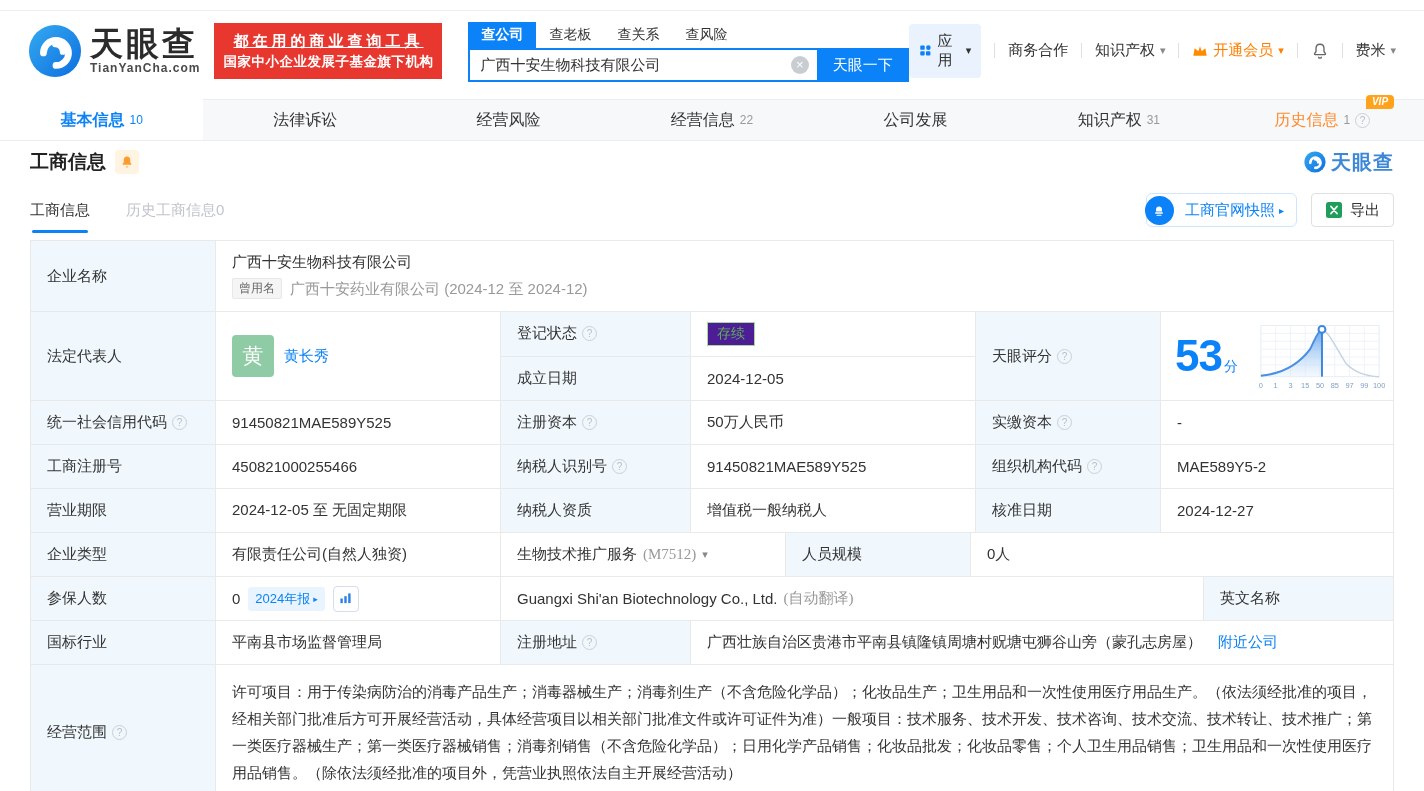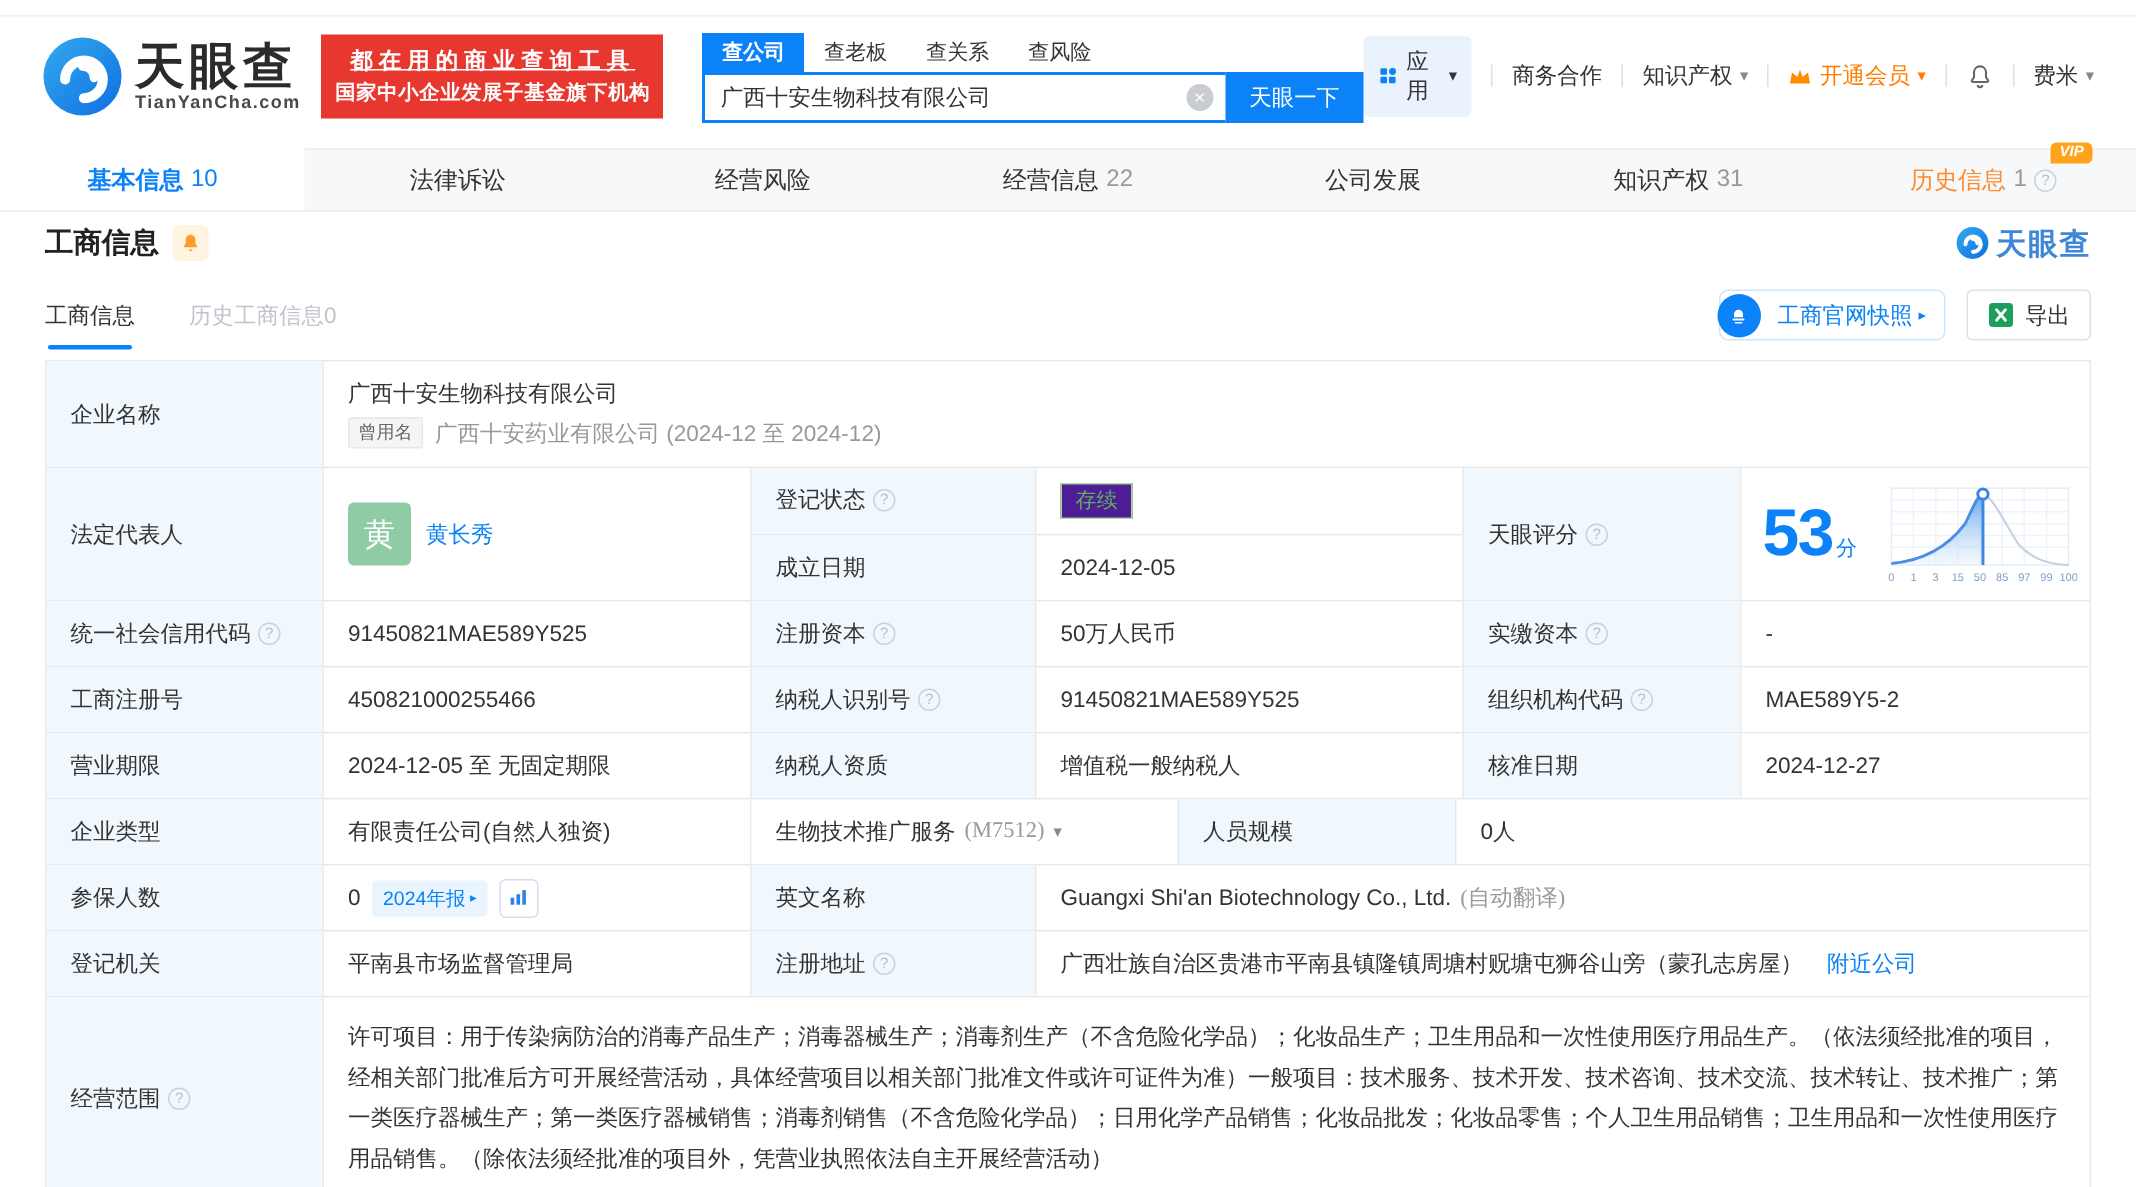--- a/index.html
+++ b/index.html
@@ -35,21 +35,21 @@
   .caret { font-size:11px; color:#888; }
   .vip-orange { color:#ff7e00; }
   .vip-orange .caret { color:#ff7e00; }
 
   
   .navrow { position:absolute; top:99px; left:0; right:0; height:42px; background:#f7f8fa;
     border-top:1px solid #ebedf0; border-bottom:1px solid #ebedf0; display:flex; }
   .ntab { flex:1; display:flex; align-items:center; justify-content:center; font-size:16px; cursor:pointer; }
   .ntab.active { background:#fff; color:#0b82f7; font-weight:700; margin-top:-1px; border-top:1px solid #fff; }
   .ntab-inner { position:relative; display:flex; align-items:center; gap:5px; }
-  .ncount { font-size:16px; color:#999; font-weight:400; }
+  .ncount { font-size:12px; color:#999; font-weight:400; }
   .ntab.active .ncount { color:#0b82f7; }
   .ntab-hist { color:#ff8a2b; }
   .vip-badge { position:absolute; top:-15px; right:-24px; background:#ffa21c; color:#fff;
     font-size:10px; font-weight:700; font-style:italic; padding:1.5px 6px; border-radius:4px 4px 4px 0; }
   .qicon { display:inline-flex; width:15px; height:15px; border:1px solid #ccd0d7; border-radius:50%;
     color:#b9bec7; font-size:10px; align-items:center; justify-content:center; flex:none; cursor:pointer; background:transparent; }
 
   
   .sechead { position:absolute; top:142px; left:30px; right:30px; height:40px;
     display:flex; align-items:center; }
@@ -444,29 +444,29 @@
         <span class="caret">▸</span>
       </span>
       <span class="trend-btn">
         <svg width="13" height="13" viewBox="0 0 14 14">
           <rect x="1.5" y="7" width="2.6" height="5" fill="#2f81e8"></rect>
           <rect x="5.7" y="4.5" width="2.6" height="7.5" fill="#2f81e8"></rect>
           <rect x="9.9" y="1.5" width="2.6" height="10.5" fill="#2f81e8"></rect>
         </svg>
       </span>
     </div>
-    <div class="cell lbl w3">英文名称</div>
     <div class="cell wfill gap6">
       <span>Guangxi Shi'an Biotechnology Co., Ltd.</span>
       <span class="gray">(自动翻译)</span>
     </div>
-  </div>
-
-  <div class="trow">
-    <div class="cell lbl w1 cfirst">登记机关</div>
+    <div class="cell lbl w3">英文名称</div>
+  </div>
+
+  <div class="trow">
+    <div class="cell lbl w1 cfirst">国标行业</div>
     <div class="cell w2">平南县市场监督管理局</div>
     <div class="cell lbl w3">
       <span>注册地址</span>
       <span class="qicon">?</span>
     </div>
     <div class="cell wfill" style="gap:16px">
       <span>广西壮族自治区贵港市平南县镇隆镇周塘村贶塘屯狮谷山旁（蒙孔志房屋）</span>
       <span class="link">附近公司</span>
     </div>
   </div>

